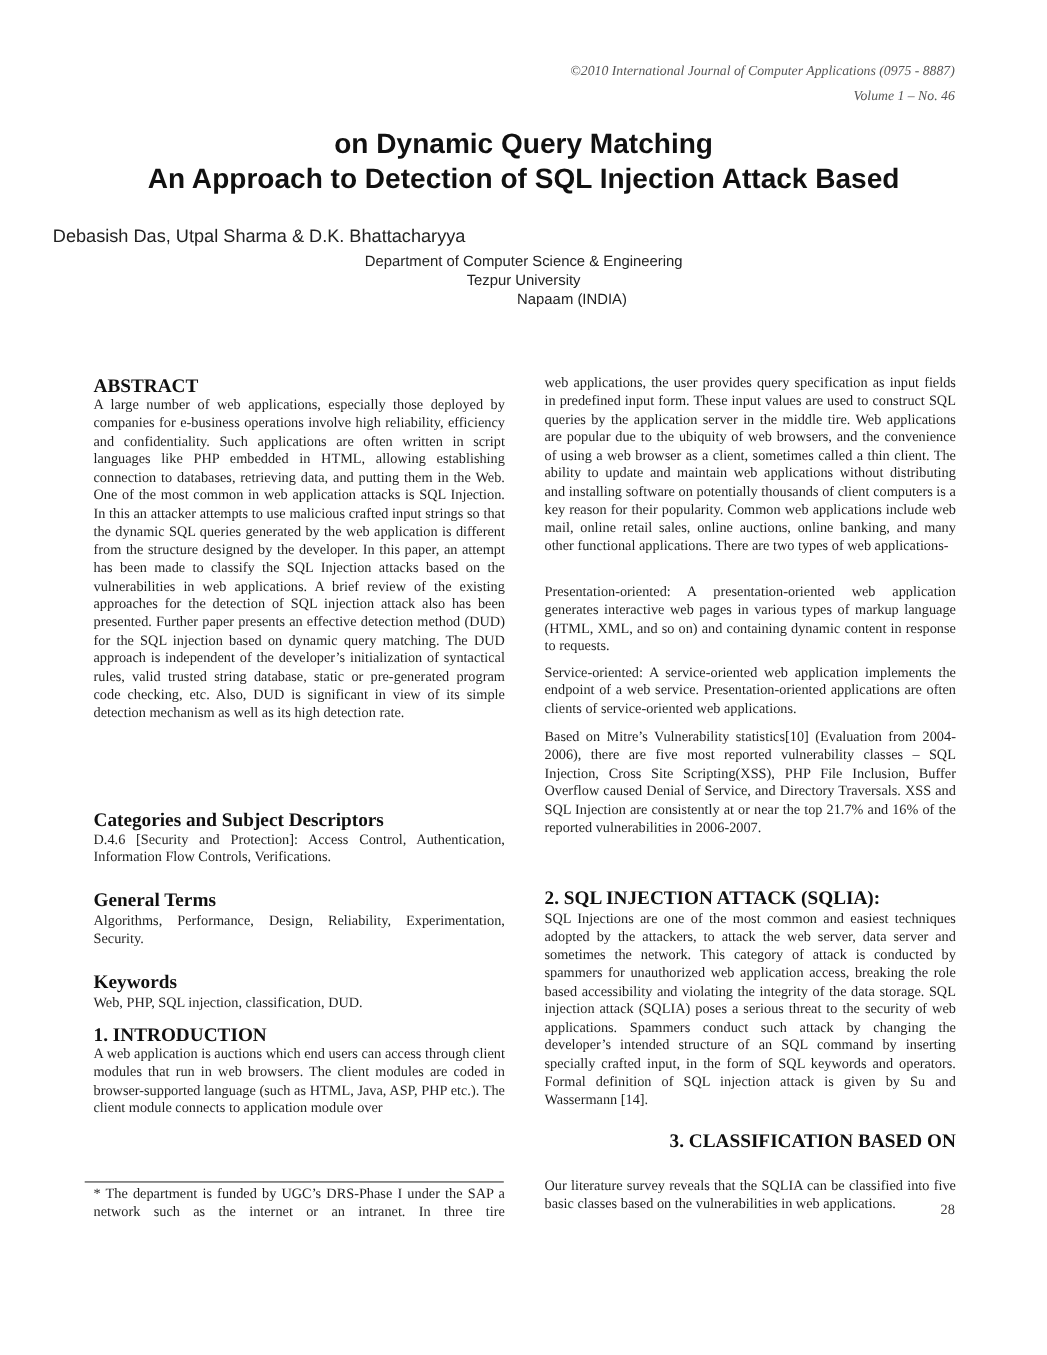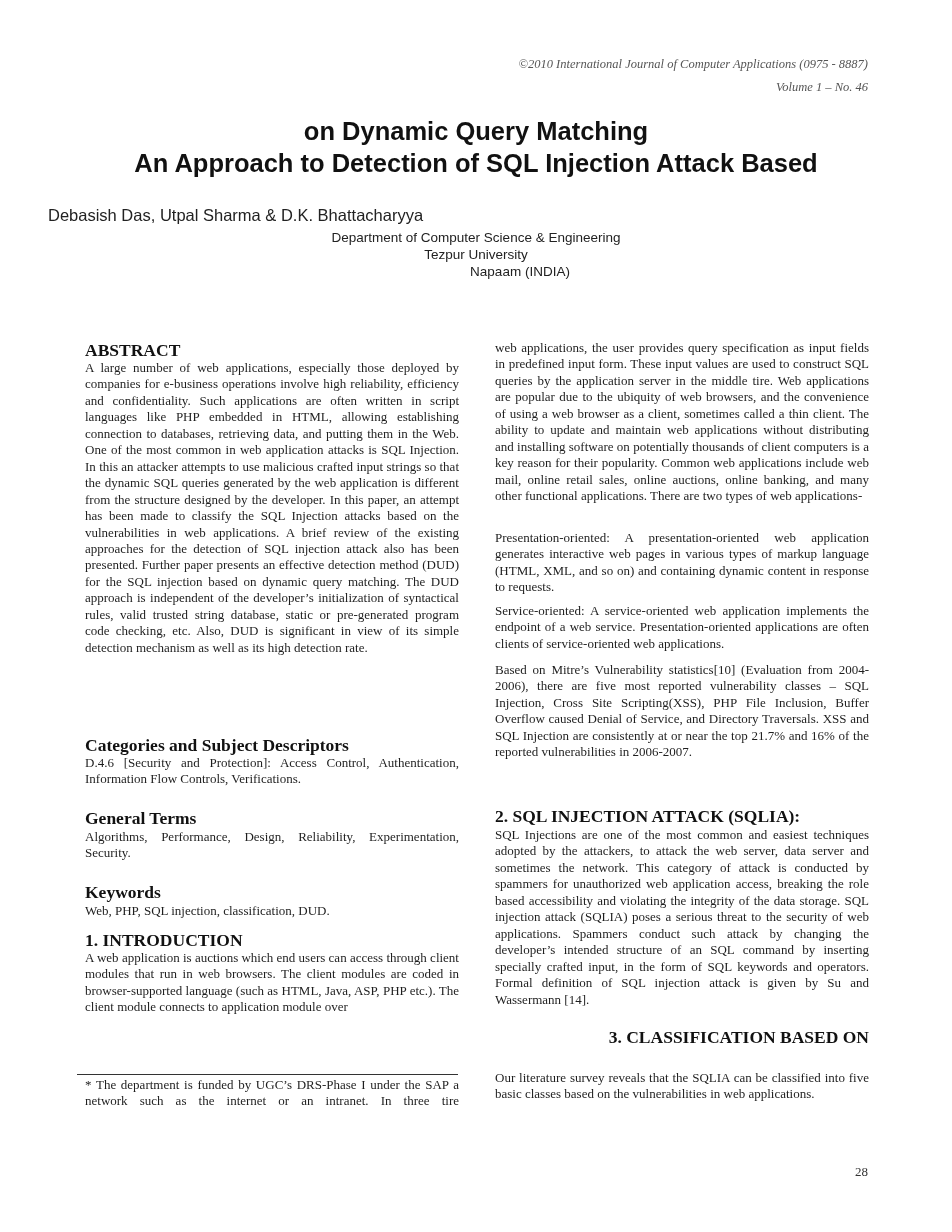--- a/index.html
+++ b/index.html
@@ -57,13 +57,13 @@
 <div class="abs body col-r" style="top:662px;">Based on Mitre’s Vulnerability statistics[10] (Evaluation from 2004-2006), there are five most reported vulnerability classes – SQL Injection, Cross Site Scripting(XSS), PHP File Inclusion, Buffer Overflow caused Denial of Service, and Directory Traversals. XSS and SQL Injection are consistently at or near the top 21.7% and 16% of the reported vulnerabilities in 2006-2007.</div>
 
 <div class="abs h1 col-r" style="top:806px;">2.  SQL INJECTION ATTACK (SQLIA):</div>
 <div class="abs body col-r" style="top:827px;">SQL Injections are one of the most common and easiest techniques adopted by the attackers, to attack the web server, data server and sometimes the network. This category of attack is conducted by spammers for unauthorized web application access, breaking the role based accessibility and violating the integrity of the data storage. SQL injection attack (SQLIA) poses a serious threat to the security of web applications. Spammers conduct such attack by changing the developer’s intended structure of an SQL command by inserting specially crafted input, in the form of SQL keywords and operators. Formal definition of SQL injection attack is given by Su and Wassermann [14].</div>
 
 <div class="abs h1 col-r" style="top:1027px;text-align:right;">
   <div>3.  CLASSIFICATION BASED ON</div>
 </div>
 <div class="abs body col-r" style="top:1070px;">Our literature survey reveals that the SQLIA can be classified into five basic classes based on the vulnerabilities in web applications.</div>
 
-<div class="abs pagenum" style="top:1164px;">28</div>
+<div class="abs pagenum" style="top:1092px;">28</div>
 
 </body></html>

